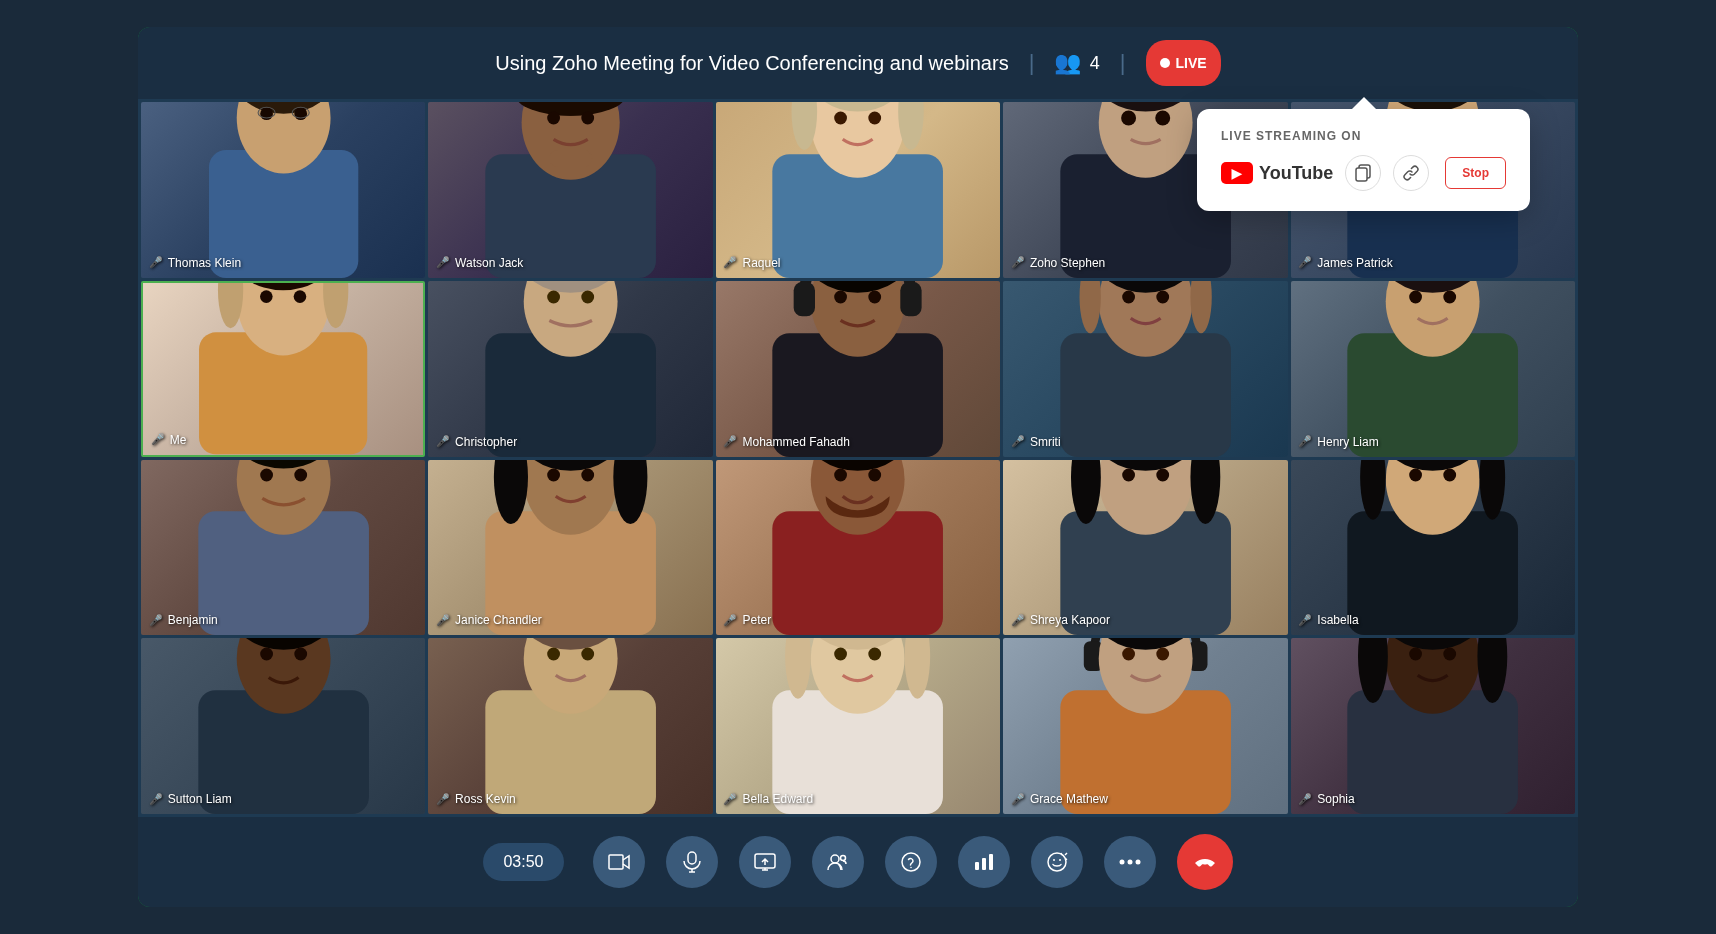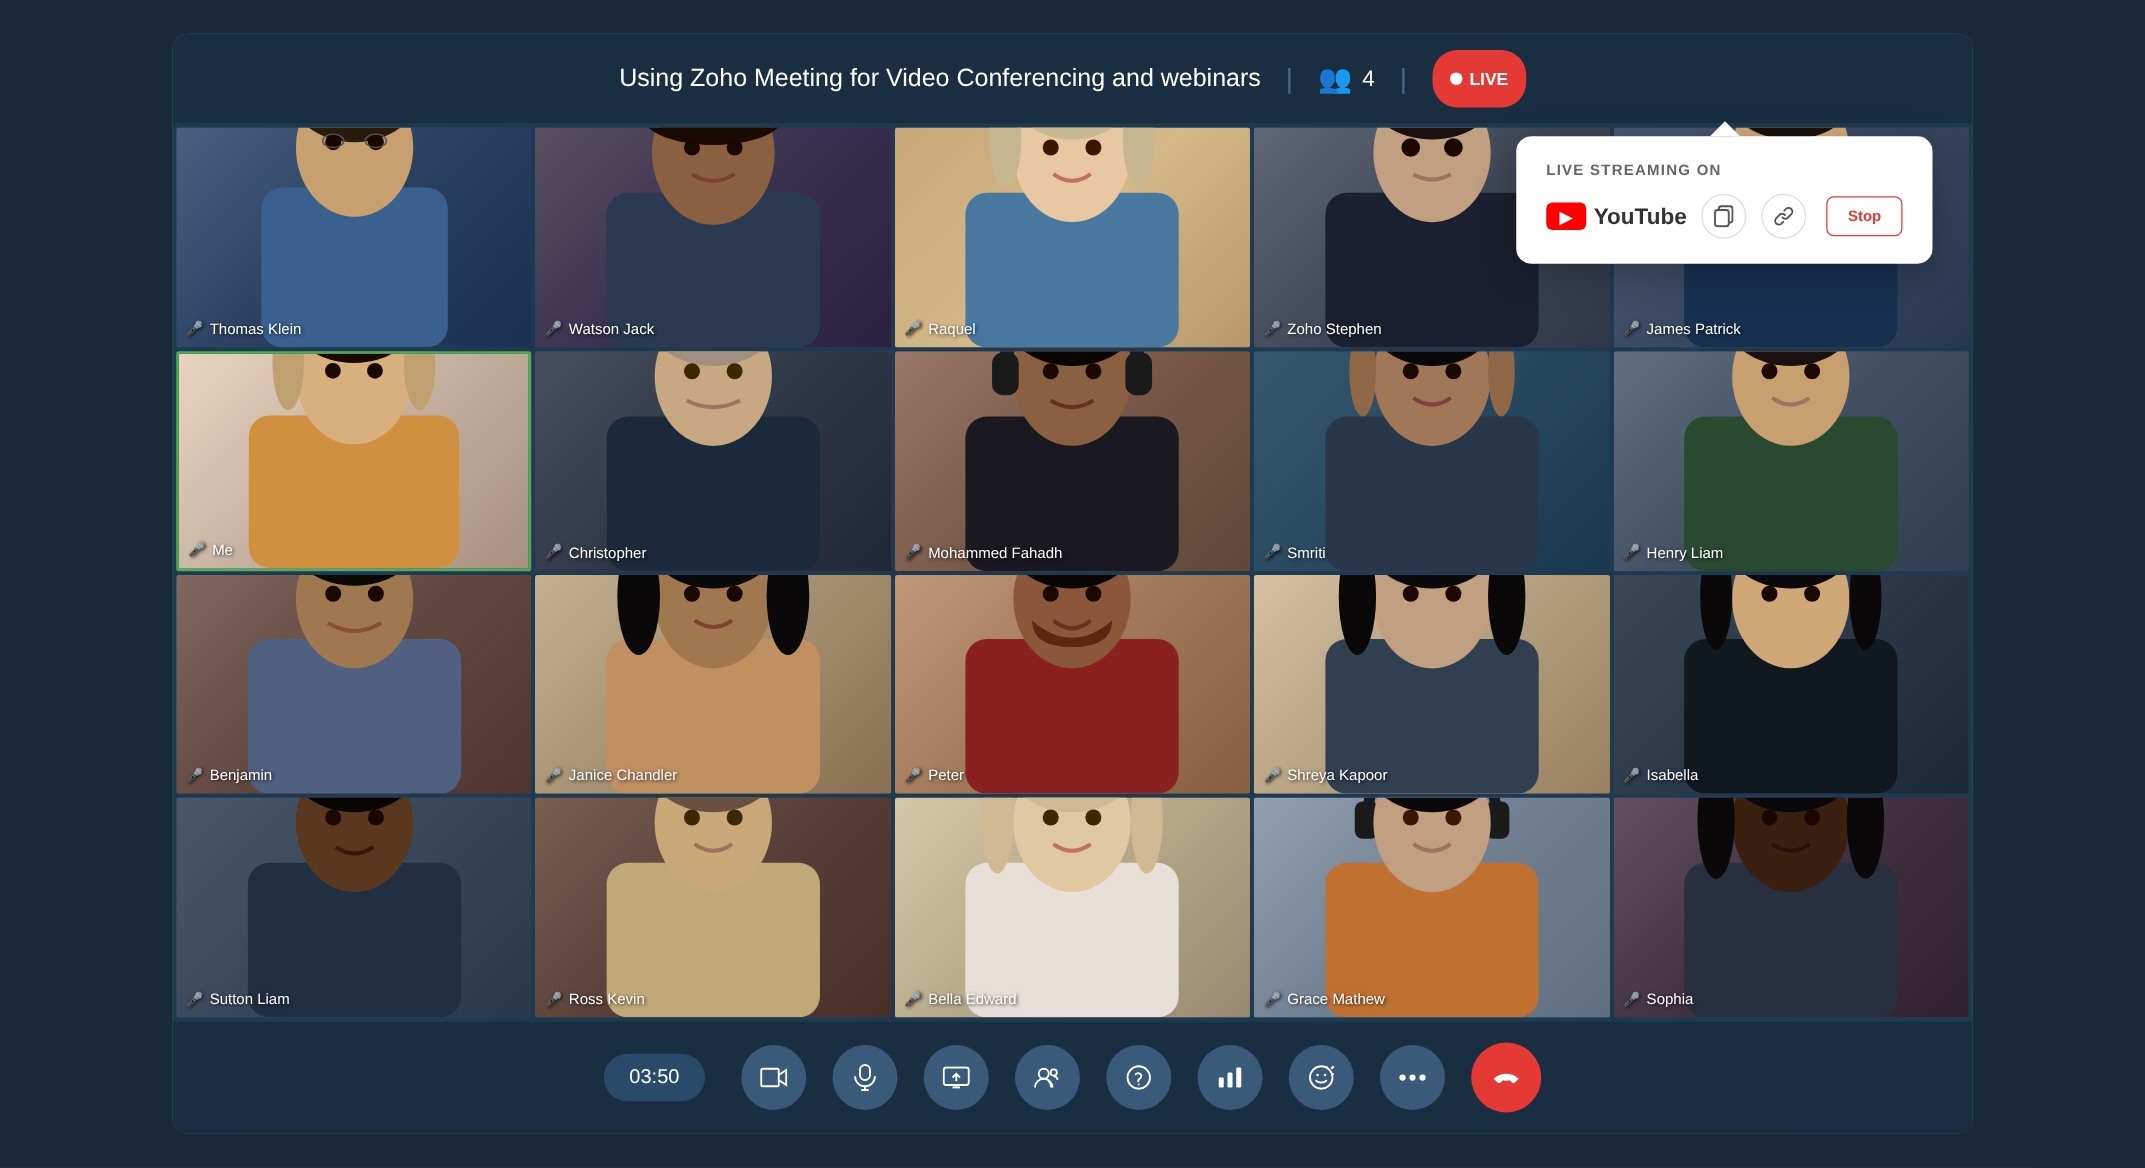--- a/index.html
+++ b/index.html
@@ -189,21 +189,21 @@
     .toolbar-btn.end-call {
       background: #e53935;
       width: 56px;
       height: 56px;
     }
 
     
     .live-popup {
       position: absolute;
       top: 82px;
-      right: 32px;
+      right: 48px;
       background: white;
       border-radius: 12px;
       padding: 20px 24px;
       box-shadow: 0 8px 30px rgba(0,0,0,0.25);
       z-index: 100;
       min-width: 280px;
     }
 
     .live-popup::before {
       content: '';

